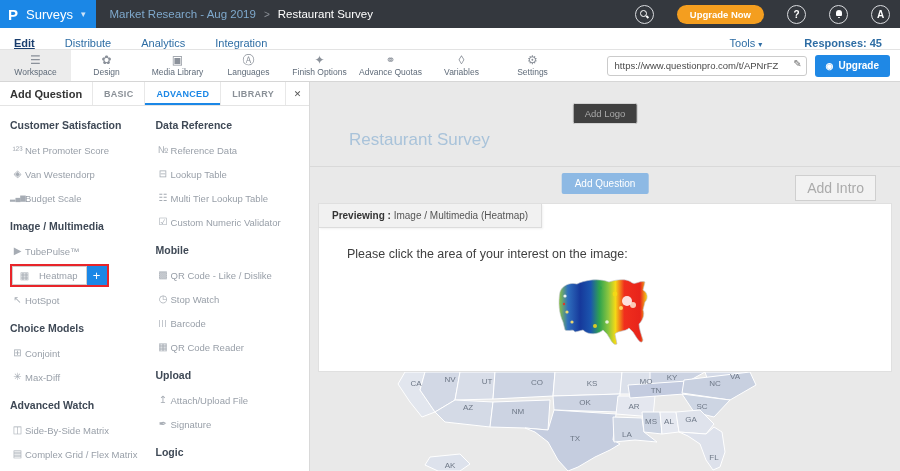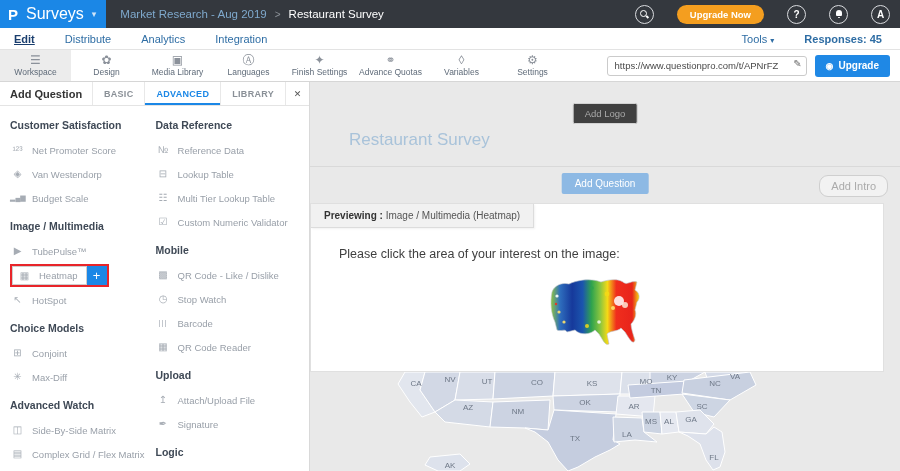--- a/index.html
+++ b/index.html
@@ -2,41 +2,41 @@
 <html><head>
 <meta charset="utf-8">
 <style>
   * { margin:0; padding:0; box-sizing:border-box; }
   html,body { width:900px; height:471px; overflow:hidden; font-family:"Liberation Sans",sans-serif; background:#e9e9e9; }
 
   
   .topbar { position:absolute; left:0; top:0; width:900px; height:28px; background:#34383e; display:flex; align-items:center; }
   .brandblock { height:28px; background:#1b87e6; display:flex; align-items:center; padding:0 10px 0 8px; gap:8px; }
   .logo { color:#fff; font-weight:bold; font-size:15px; }
-  .brandlabel { color:#fff; font-size:16px; }
+  .brandlabel { color:#fff; font-size:13px; }
   .brandcaret { color:#cfe4f8; font-size:9px; }
   .crumbs { display:flex; align-items:flex-end; gap:8px; margin-left:14px; font-size:11.5px; }
   .crumb-parent { color:#7fa9cd; }
   .crumb-sep { color:#8b9097; font-size:10px; }
   .crumb-current { color:#ffffff; }
   .top-right { margin-left:auto; display:flex; align-items:center; gap:23px; padding-right:10px; }
   .circ { width:19px; height:19px; border:1.5px solid #d9dbde; border-radius:50%; display:flex; align-items:center; justify-content:center; color:#fff; font-size:10px; font-weight:bold; cursor:pointer; }
   .search-glyph { position:relative; width:9px; height:9px; }
   .search-glyph::before { content:""; position:absolute; left:0; top:0; width:5px; height:5px; border:1.5px solid #fff; border-radius:50%; }
   .search-glyph::after { content:""; position:absolute; left:6px; top:6px; width:3px; height:1.5px; background:#fff; transform:rotate(45deg); }
   .bell-glyph { position:relative; width:8px; height:8px; }
   .bell-glyph::before { content:""; position:absolute; left:1px; top:0; width:6px; height:6px; background:#fff; border-radius:3px 3px 1px 1px; }
   .bell-glyph::after { content:""; position:absolute; left:3px; top:6.5px; width:2px; height:1.5px; background:#fff; border-radius:50%; }
   .upgrade { height:19px; background:#f49e1f; border:none; border-radius:10px; color:#fff; font-size:9.5px; font-weight:bold; padding:0 13px; cursor:pointer; font-family:inherit; }
 
   
-  .navrow { position:absolute; left:0; top:28px; width:900px; height:22px; background:#fff; border-bottom:1px solid #e3e3e3; display:flex; align-items:center; padding:0 18px 0 14px; }
+  .navrow { position:absolute; left:0; top:28px; width:900px; height:22px; background:#fff; border-bottom:1px solid #e3e3e3; display:flex; align-items:flex-end; padding:0 18px 0 14px; }
   .navtab { font-size:11px; color:#2e6da4; margin-right:30px; cursor:pointer; text-decoration:none; }
   .navtab.active { color:#1a3e6e; text-decoration:underline; font-weight:bold; }
-  .nav-right { margin-left:auto; display:flex; align-items:center; gap:30px; }
+  .nav-right { margin-left:auto; display:flex; align-items:center; gap:42px; }
   .tools { font-size:11px; color:#2e6da4; cursor:pointer; }
   .tools .caret { font-size:8px; }
   .responses { font-size:11px; color:#2e6da4; font-weight:bold; }
 
   
   .toolbar { position:absolute; left:0; top:50px; width:900px; height:32px; background:#fff; border-bottom:1px solid #d6d6d6; display:flex; align-items:stretch; }
   .tool { width:71px; display:flex; flex-direction:column; align-items:center; justify-content:center; gap:1px; cursor:pointer; }
   .tool.active { background:#ececec; }
   .tool .tic { font-size:12px; color:#8b919a; line-height:12px; }
   .tool .tlb { font-size:8.5px; color:#5f6b79; }
@@ -52,35 +52,35 @@
   .panel-head { height:24px; border-bottom:1px solid #e4e4e4; display:flex; align-items:stretch; }
   .panel-title { font-size:11px; font-weight:bold; color:#333; display:flex; align-items:center; padding-left:10px; flex:1; }
   .ptab { display:flex; align-items:center; padding:0 11px; font-size:9px; font-weight:bold; letter-spacing:.3px; color:#8a9097; border-left:1px solid #e8e8e8; cursor:pointer; }
   .ptab.active { color:#1b87e6; box-shadow:inset 0 -2px 0 #1b87e6; }
   .pclose { width:24px; display:flex; align-items:center; justify-content:center; color:#555; font-size:9px; border-left:1px solid #e8e8e8; cursor:pointer; }
   .panel-body { display:flex; padding:6px 0 0 10px; }
   .pcol1 { width:142px; }
   .pcol2 { width:158px; padding-left:4px; }
   .sec { margin-bottom:10px; }
   .sech { font-size:10.5px; font-weight:bold; color:#3f4956; margin:7px 0 7px 0; }
-  .qi { display:flex; align-items:center; gap:7px; height:24px; cursor:pointer; }
+  .qi { display:flex; align-items:center; height:24px; cursor:pointer; }
   .qic { width:15px; text-align:center; font-size:10px; color:#a6acb4; flex:none; line-height:10px; }
   .ql { font-size:9.5px; color:#989fa8; white-space:nowrap; }
   .hl-wrap { border:2px solid #e8252a; display:inline-flex; align-items:stretch; margin:1px 0; }
   .hl-item { display:flex; align-items:center; gap:7px; background:#fff; border:1px solid #cfcfcf; padding:3px 8px 3px 4px; cursor:pointer; }
   .hl-plus { width:20px; background:#1b87e6; color:#fff; display:flex; align-items:center; justify-content:center; font-size:13px; cursor:pointer; }
 
   
   .main { position:absolute; left:310px; top:82px; width:590px; height:389px; background:#e9e9e9; overflow:hidden; }
   .addlogo { position:absolute; left:50%; transform:translateX(-50%); top:21px; background:#404040; border:1px solid #d2d2d2; border-radius:2px; color:#a9a9a9; font-size:9.5px; padding:4px 11px; cursor:pointer; font-family:inherit; }
   .survey-title { position:absolute; left:39px; top:48px; font-size:17px; color:#a9c3da; }
   .hdiv { position:absolute; left:0; top:84px; width:590px; height:1px; background:#d9d9d9; }
   .addq { position:absolute; left:50%; transform:translateX(-50%); top:91px; background:#8db9e4; border:none; border-radius:2px; color:#fff; font-size:10px; padding:5px 13px; cursor:pointer; font-family:inherit; }
-  .addintro { position:absolute; right:12px; top:93px; background:#f2f2f2; border:1px solid #cfcfcf; border-radius:9px; color:#ababab; font-size:11px; padding:4px 11px; cursor:pointer; font-family:inherit; }
-  .pvpanel { position:absolute; left:0; top:121px; width:574px; height:169px; background:#fff; border:1px solid #e0e0e0; }
+  .addintro { position:absolute; right:24px; top:93px; background:#f2f2f2; border:1px solid #cfcfcf; border-radius:0; color:#ababab; font-size:14px; padding:4px 11px; cursor:pointer; font-family:inherit; }
+  .pvpanel { position:absolute; left:8px; top:121px; width:574px; height:169px; background:#fff; border:1px solid #e0e0e0; }
   .pvtab { position:absolute; left:0; top:0; background:#f1f1f1; border-right:1px solid #dcdcdc; border-bottom:1px solid #dcdcdc; padding:6px 13px; font-size:10px; box-shadow:1px 1px 2px rgba(0,0,0,.06); }
   .pvlabel { font-weight:bold; color:#333; }
   .pvvalue { color:#555; }
   .pvq { position:absolute; left:28px; top:43px; font-size:12.5px; color:#3f3f3f; }
   .heatmapimg { position:absolute; left:50%; transform:translateX(-50%); top:70px; cursor:pointer; }
   .mapwrap { position:absolute; left:0; top:290px; width:590px; height:99px; }
 </style>
 </head>
 <body>
 
@@ -131,21 +131,21 @@
   <div class="tool">
     <span class="tic">▣</span>
     <span class="tlb">Media Library</span>
   </div>
   <div class="tool">
     <span class="tic">Ⓐ</span>
     <span class="tlb">Languages</span>
   </div>
   <div class="tool">
     <span class="tic">✦</span>
-    <span class="tlb">Finish Settings</span>
+    <span class="tlb">Finish Options</span>
   </div>
   <div class="tool">
     <span class="tic">⚭</span>
     <span class="tlb">Advance Quotas</span>
   </div>
   <div class="tool">
     <span class="tic">◊</span>
     <span class="tlb">Variables</span>
   </div>
   <div class="tool">

